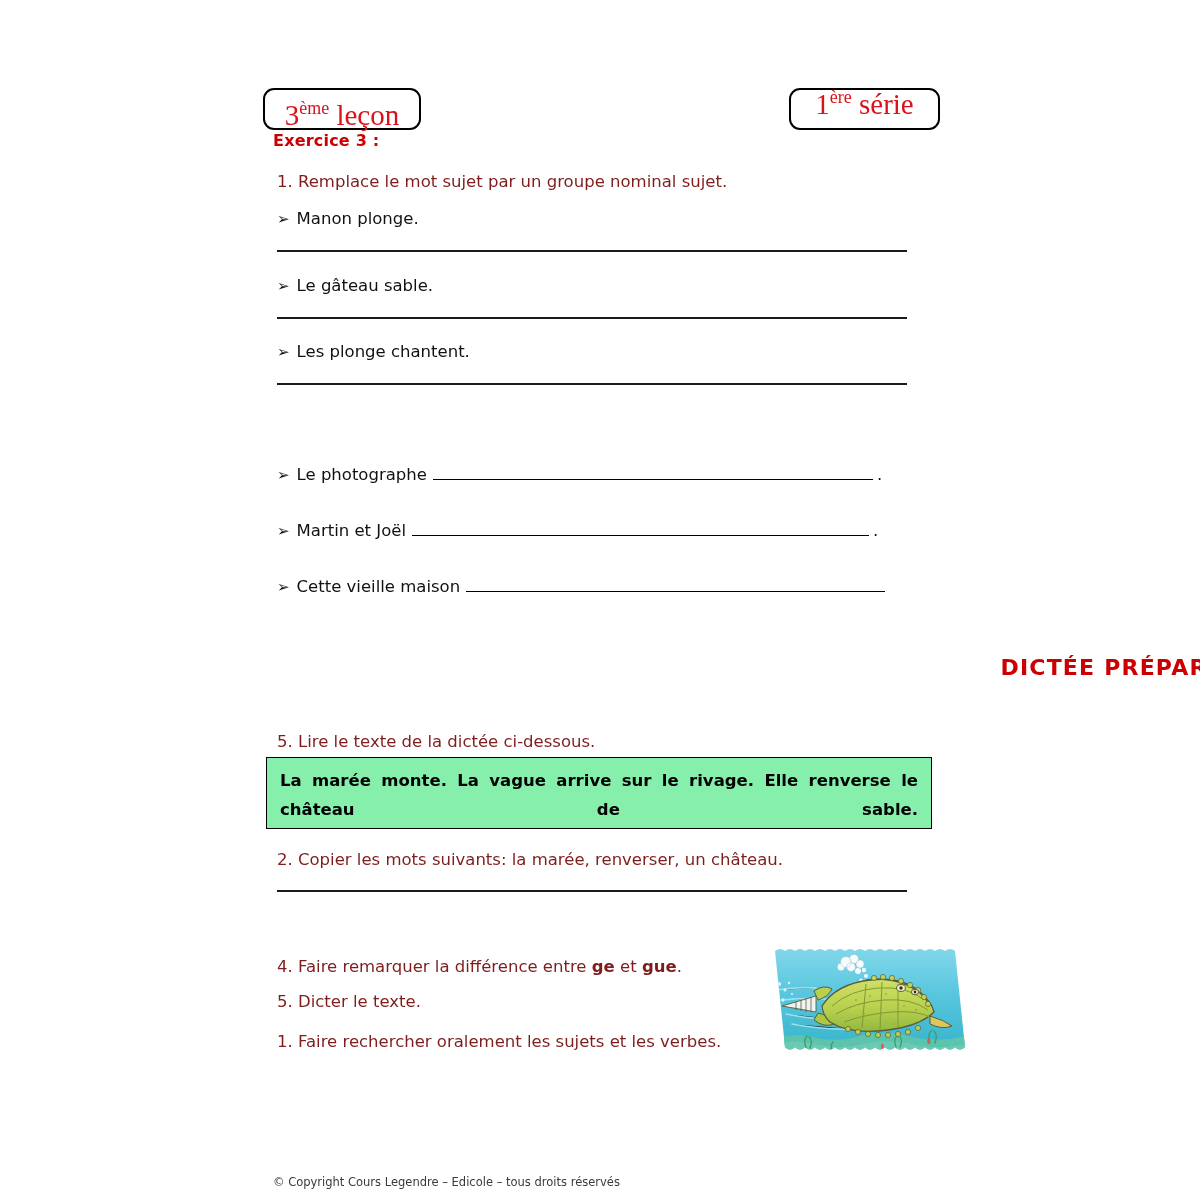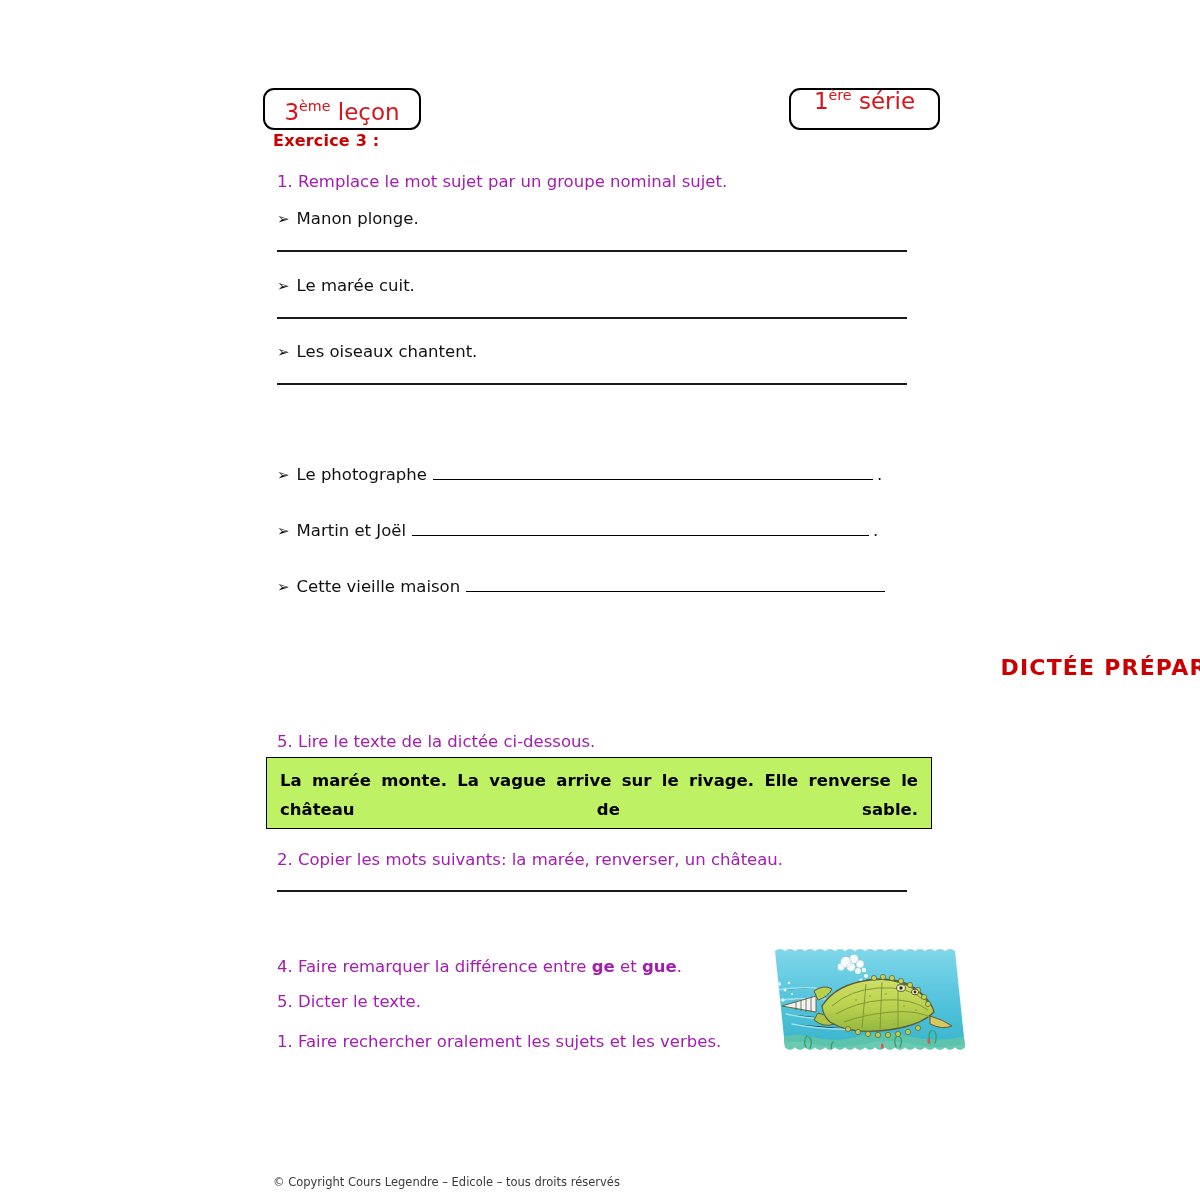--- a/index.html
+++ b/index.html
@@ -21,25 +21,26 @@
     inset: 0;
   }
 
   
   .badge {
     position: absolute;
     border: 2px solid #000000;
     border-radius: 11px;
     background: #ffffff;
     color: #d9131a;
-    font-size: 23px;
+    font-size: 29px;
     line-height: 1;
     text-align: center;
     box-sizing: border-box;
     white-space: nowrap;
+    font-family: Liberation Serif, serif;
   }
   .badge sup {
     font-size: 0.62em;
     vertical-align: super;
     line-height: 0;
   }
   #badge-lesson {
     left: 263px;
     top: 88px;
     width: 158px;
@@ -61,21 +62,21 @@
     font-weight: bold;
     color: #cc0000;
     letter-spacing: .2px;
   }
 
   
   .q {
     position: absolute;
     left: 277px;
     font-size: 16.5px;
-    color: #a21caf;
+    color: #7f1d1d;
     white-space: nowrap;
   }
   .bullet-row {
     position: absolute;
     left: 277px;
     font-size: 16.5px;
     color: #111111;
     white-space: nowrap;
     display: flex;
     align-items: baseline;
@@ -119,21 +120,21 @@
 
   
   #dictation-box {
     position: absolute;
     left: 266px;
     top: 757px;
     width: 666px;
     height: 72px;
     border: 1.6px solid #000000;
     box-sizing: border-box;
-    background: #bef264;
+    background: #86efac;
   }
   #dictation-text {
     font-size: 16.5px;
     font-weight: bold;
     line-height: 29px;
     text-align: justify;
     padding: 8px 13px 0 13px;
     color: #000000;
     hyphens: none;
   }
@@ -188,27 +189,27 @@
   <div class="q" style="top:172px">1. Remplace le mot sujet par un groupe nominal sujet.</div>
 
   <div class="bullet-row" style="top:209px">
     <span class="arrow">➢</span>
     <span>Manon plonge.</span>
   </div>
   <div class="rule" style="top:250px"></div>
 
   <div class="bullet-row" style="top:276px">
     <span class="arrow">➢</span>
-    <span>Le marée cuit.</span>
+    <span>Le gâteau sable.</span>
   </div>
   <div class="rule" style="top:317px"></div>
 
   <div class="bullet-row" style="top:342px">
     <span class="arrow">➢</span>
-    <span>Les oiseaux chantent.</span>
+    <span>Les plonge chantent.</span>
   </div>
   <div class="rule" style="top:383px"></div>
 
 
   <div class="bullet-row" style="top:465px">
     <span class="arrow">➢</span>
     <span>Le photographe</span>
     <span class="blank-inline" style="width:440px"></span>
     <span class="tail">.</span>
   </div>

